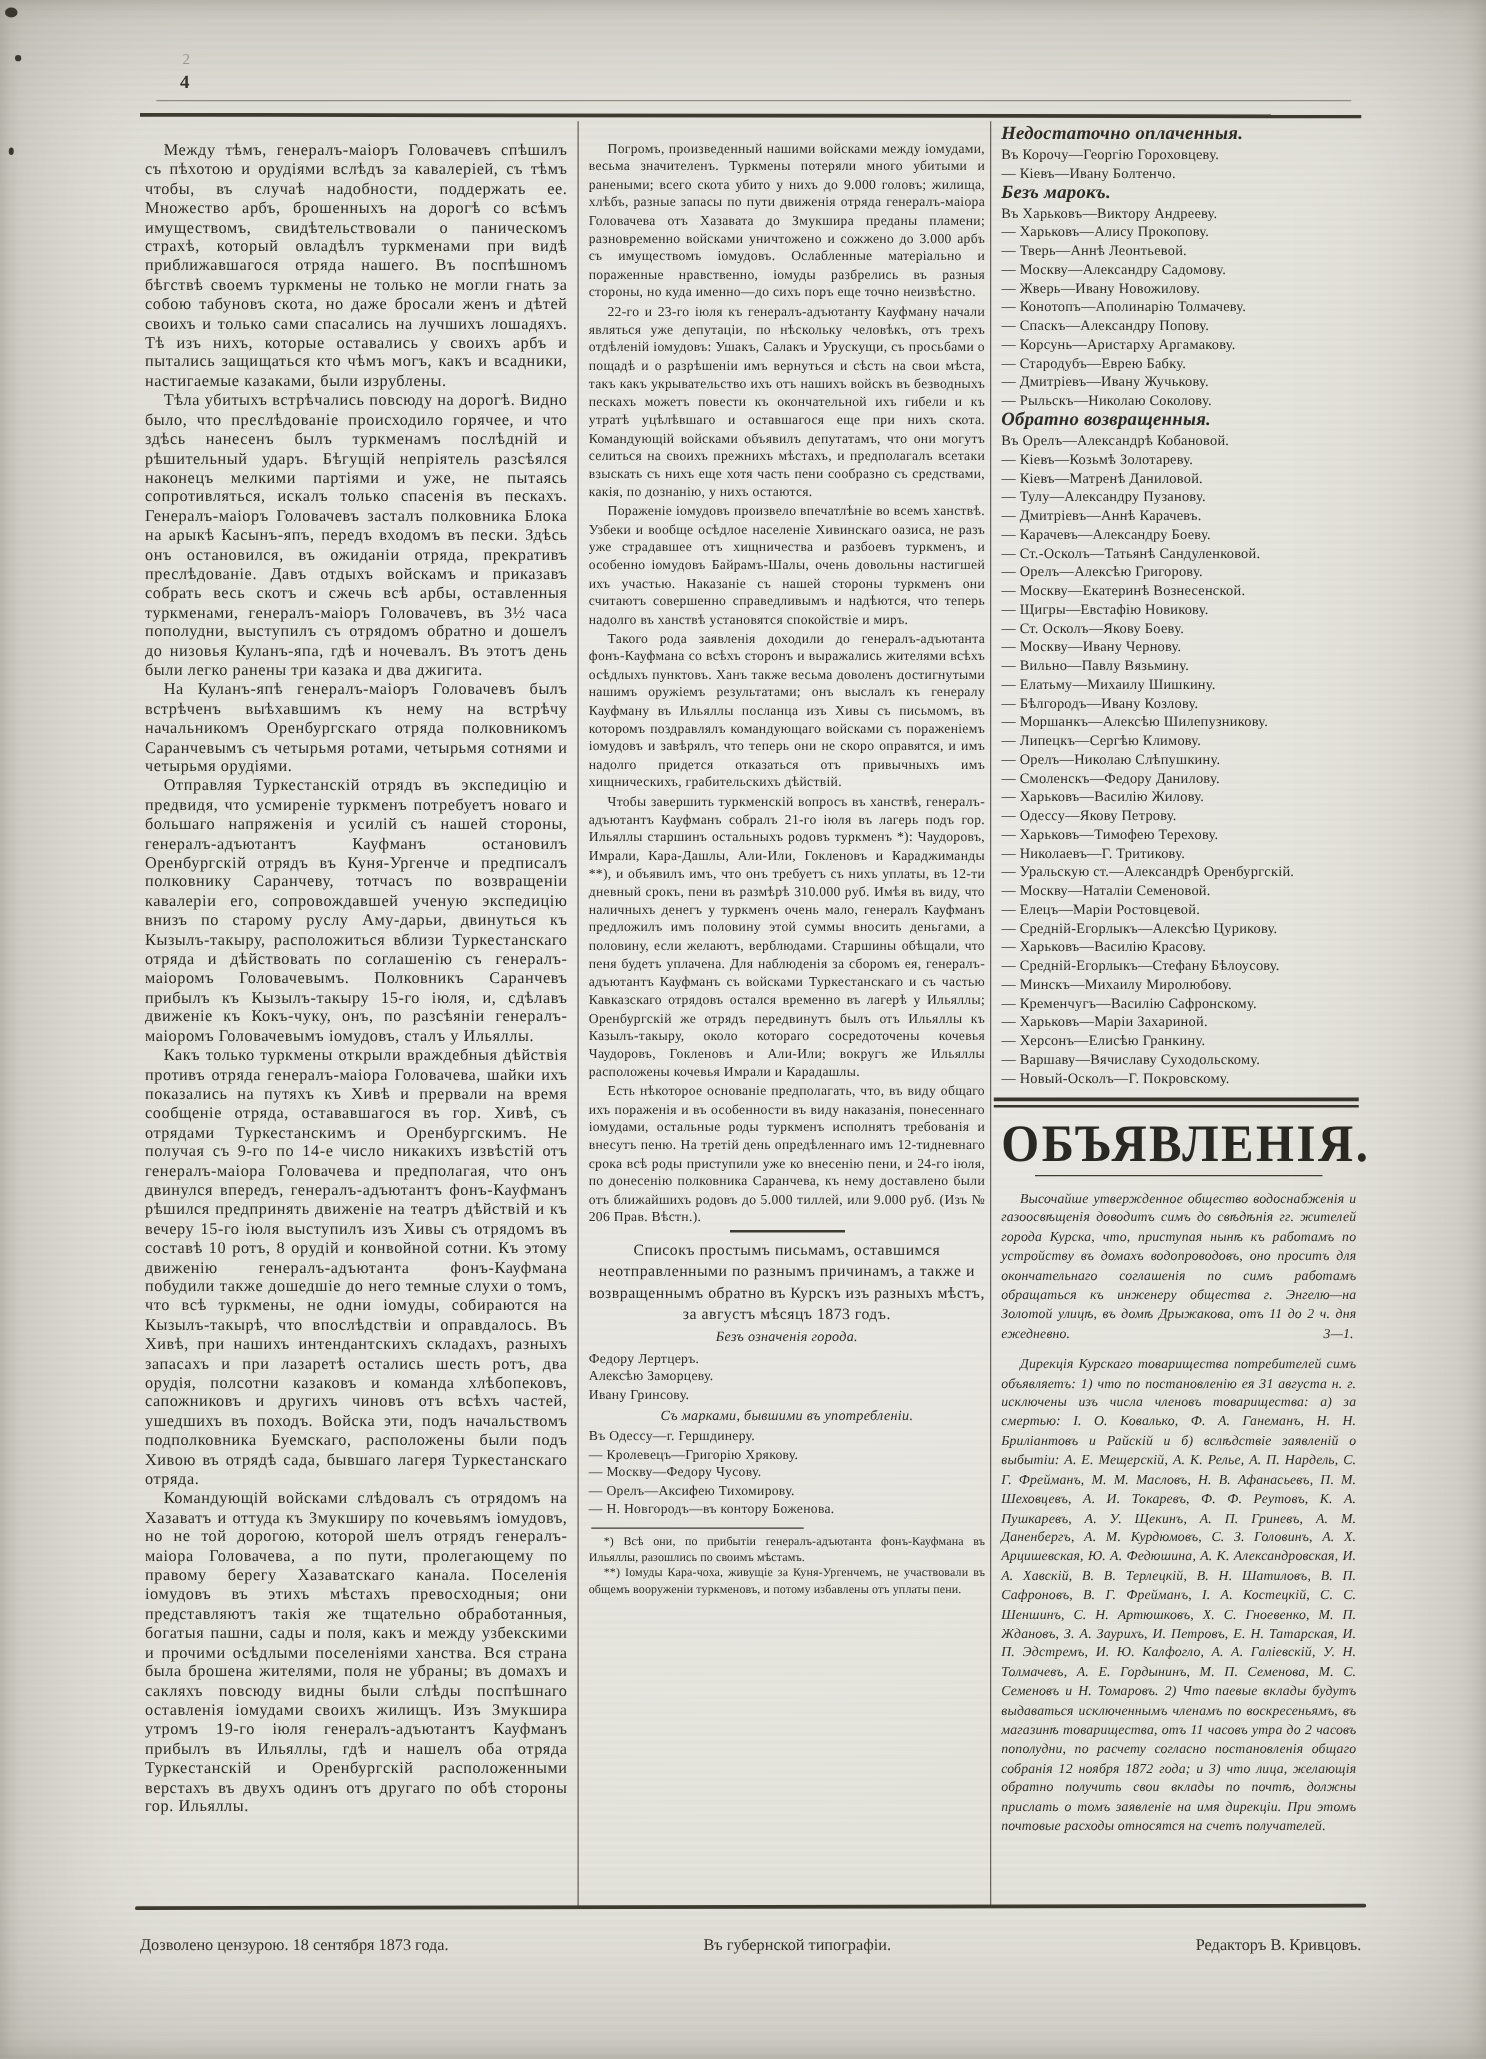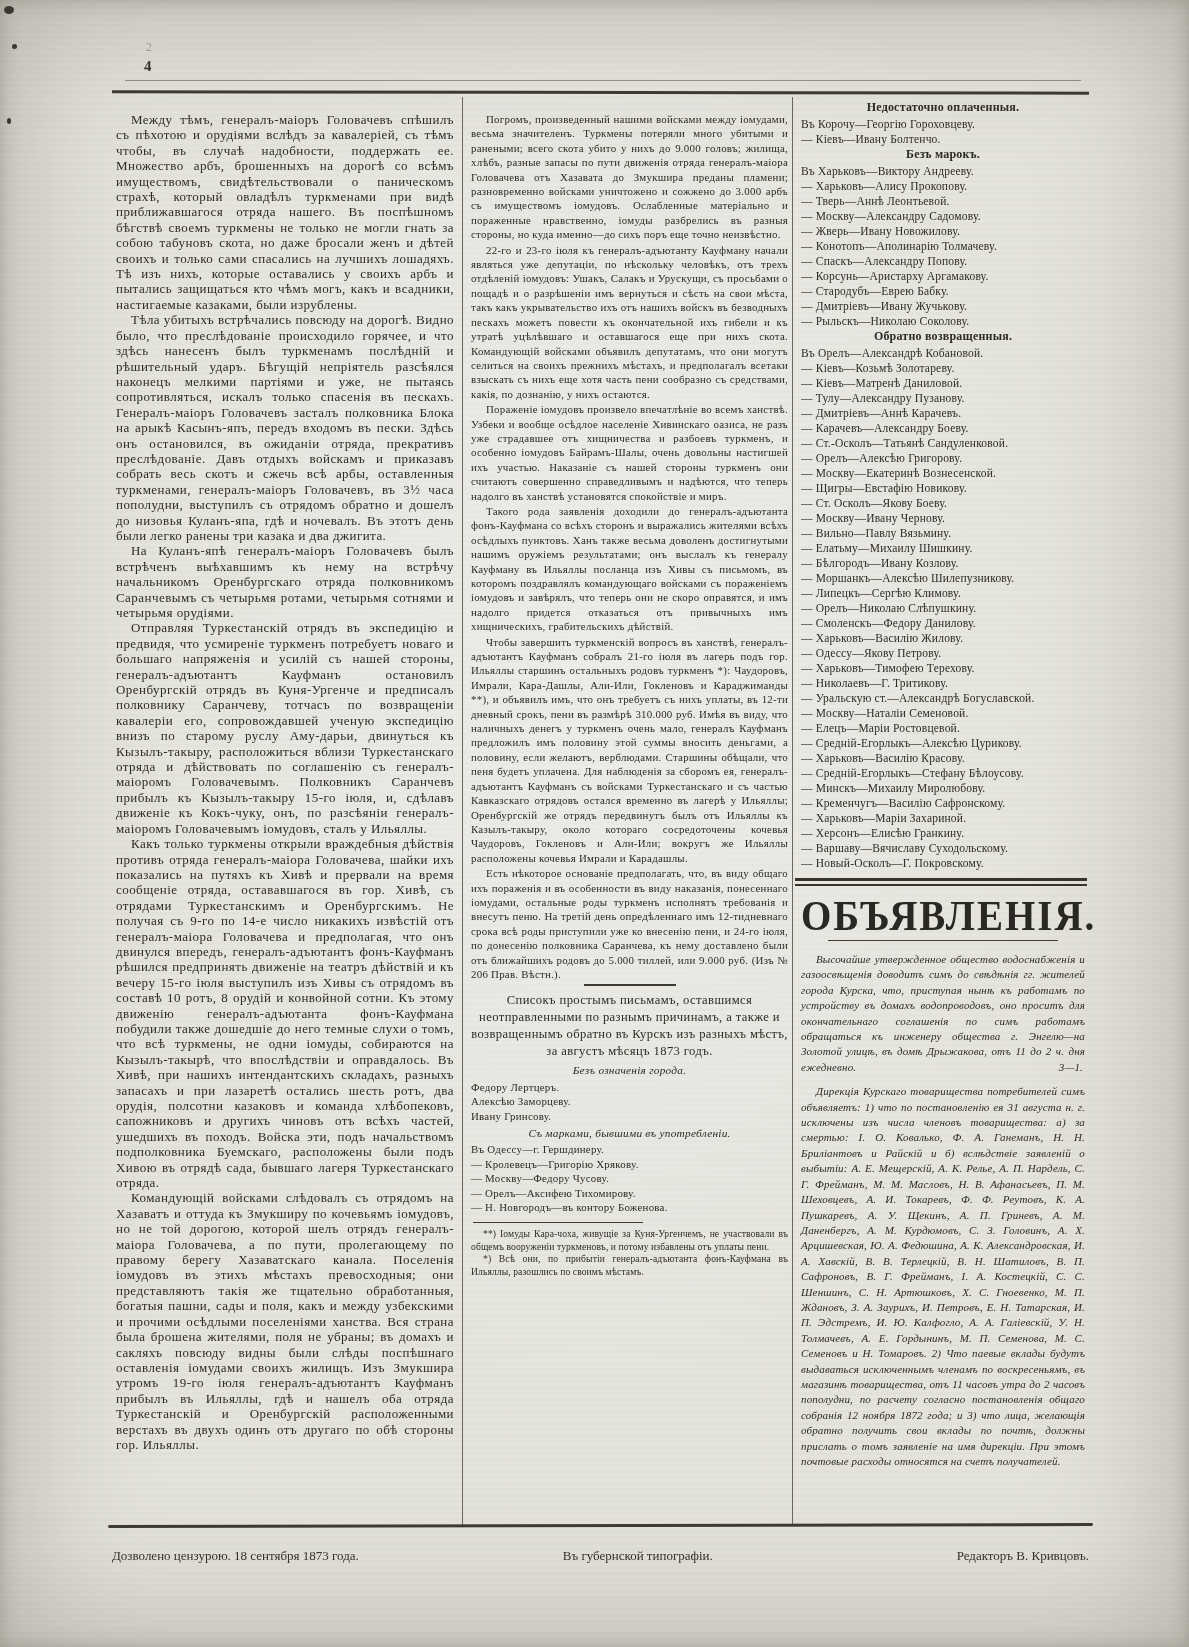--- a/index.html
+++ b/index.html
@@ -34,21 +34,21 @@
 
   .cite-rule{width:92px;height:2px;background:#3d3a30;margin:3px auto 6px auto;}
 
   .list-title{font-weight:normal;font-size:12.6px;line-height:17px;text-align:center;letter-spacing:.4px;margin:2px 0 3px;}
   .subhead{font-style:italic;text-align:center;margin:3px 0 2px;font-size:11.3px;}
   .entry{text-indent:0;margin:0;}
   .fn-rule{width:170px;height:1px;background:#44403500;border-top:1.6px solid #3d3a30;margin:8px 0 4px 2px;}
   .footnotes{font-size:9.6px;line-height:12.4px;letter-spacing:.1px;}
   .footnotes .fn{margin:0;text-indent:12px;}
 
-  .c3-heading{font-weight:bold;text-align:center;font-size:12px;margin:0 0 2px;}
+  .c3-heading{font-style:italic;font-weight:bold;text-align:left;font-size:15px;margin:0 0 2px;}
   .c3-list .entry{white-space:nowrap;overflow:hidden;}
   .ads-divider{margin:7px 0 0 -6px;width:292px;border-top:3px solid #37342b;border-bottom:2.5px solid #37342b;height:3px;}
   .ads-title{font-weight:bold;text-align:center;font-size:39px;line-height:44px;letter-spacing:2px;margin:8px 0 2px;transform:scaleY(1.08);color:#2a2822;}
   .ads-rule{width:230px;height:1px;border-top:1.4px solid #3d3a30;margin:2px auto 10px auto;}
   .ad{position:relative;font-size:11px;line-height:15.4px;letter-spacing:.15px;margin-bottom:9px;font-style:italic;}
   .ad .sig{position:absolute;right:2px;bottom:0;}
 </style>
 </head>
 <body>
 
@@ -96,22 +96,22 @@
     <div class="subhead">Съ марками, бывшими въ употребленіи.</div>
     <div>
         <div class="entry">Въ Одессу—г. Гершдинеру.</div>
         <div class="entry">— Кролевецъ—Григорію Хрякову.</div>
         <div class="entry">— Москву—Федору Чусову.</div>
         <div class="entry">— Орелъ—Аксифею Тихомирову.</div>
         <div class="entry">— Н. Новгородъ—въ контору Боженова.</div>
       </div>
     <div class="fn-rule"></div>
     <div class="footnotes">
+        <p class="fn">*) Всѣ они, по прибытіи генералъ-адъютанта фонъ-Кауфмана въ Ильяллы, разошлись по своимъ мѣстамъ.</p>
         <p class="fn">**) Іомуды Кара-чоха, живущіе за Куня-Ургенчемъ, не участвовали въ общемъ вооруженіи туркменовъ, и потому избавлены отъ уплаты пени.</p>
-        <p class="fn">*) Всѣ они, по прибытіи генералъ-адъютанта фонъ-Кауфмана въ Ильяллы, разошлись по своимъ мѣстамъ.</p>
       </div>
   </div>
 
   <div class="col col3">
     <div class="c3-heading">Недостаточно оплаченныя.</div>
     <div class="c3-list">
         <div class="entry">Въ Корочу—Георгію Гороховцеву.</div>
         <div class="entry">— Кіевъ—Ивану Болтенчо.</div>
       </div>
     <div class="c3-heading">Безъ марокъ.</div>
@@ -146,21 +146,21 @@
         <div class="entry">— Елатьму—Михаилу Шишкину.</div>
         <div class="entry">— Бѣлгородъ—Ивану Козлову.</div>
         <div class="entry">— Моршанкъ—Алексѣю Шилепузникову.</div>
         <div class="entry">— Липецкъ—Сергѣю Климову.</div>
         <div class="entry">— Орелъ—Николаю Слѣпушкину.</div>
         <div class="entry">— Смоленскъ—Федору Данилову.</div>
         <div class="entry">— Харьковъ—Василію Жилову.</div>
         <div class="entry">— Одессу—Якову Петрову.</div>
         <div class="entry">— Харьковъ—Тимофею Терехову.</div>
         <div class="entry">— Николаевъ—Г. Тритикову.</div>
-        <div class="entry">— Уральскую ст.—Александрѣ Богуславской.</div>
+        <div class="entry">— Уральскую ст.—Александрѣ Оренбургскій.</div>
         <div class="entry">— Москву—Наталіи Семеновой.</div>
         <div class="entry">— Елецъ—Маріи Ростовцевой.</div>
         <div class="entry">— Средній-Егорлыкъ—Алексѣю Цурикову.</div>
         <div class="entry">— Харьковъ—Василію Красову.</div>
         <div class="entry">— Средній-Егорлыкъ—Стефану Бѣлоусову.</div>
         <div class="entry">— Минскъ—Михаилу Миролюбову.</div>
         <div class="entry">— Кременчугъ—Василію Сафронскому.</div>
         <div class="entry">— Харьковъ—Маріи Захариной.</div>
         <div class="entry">— Херсонъ—Елисѣю Гранкину.</div>
         <div class="entry">— Варшаву—Вячиславу Суходольскому.</div>

